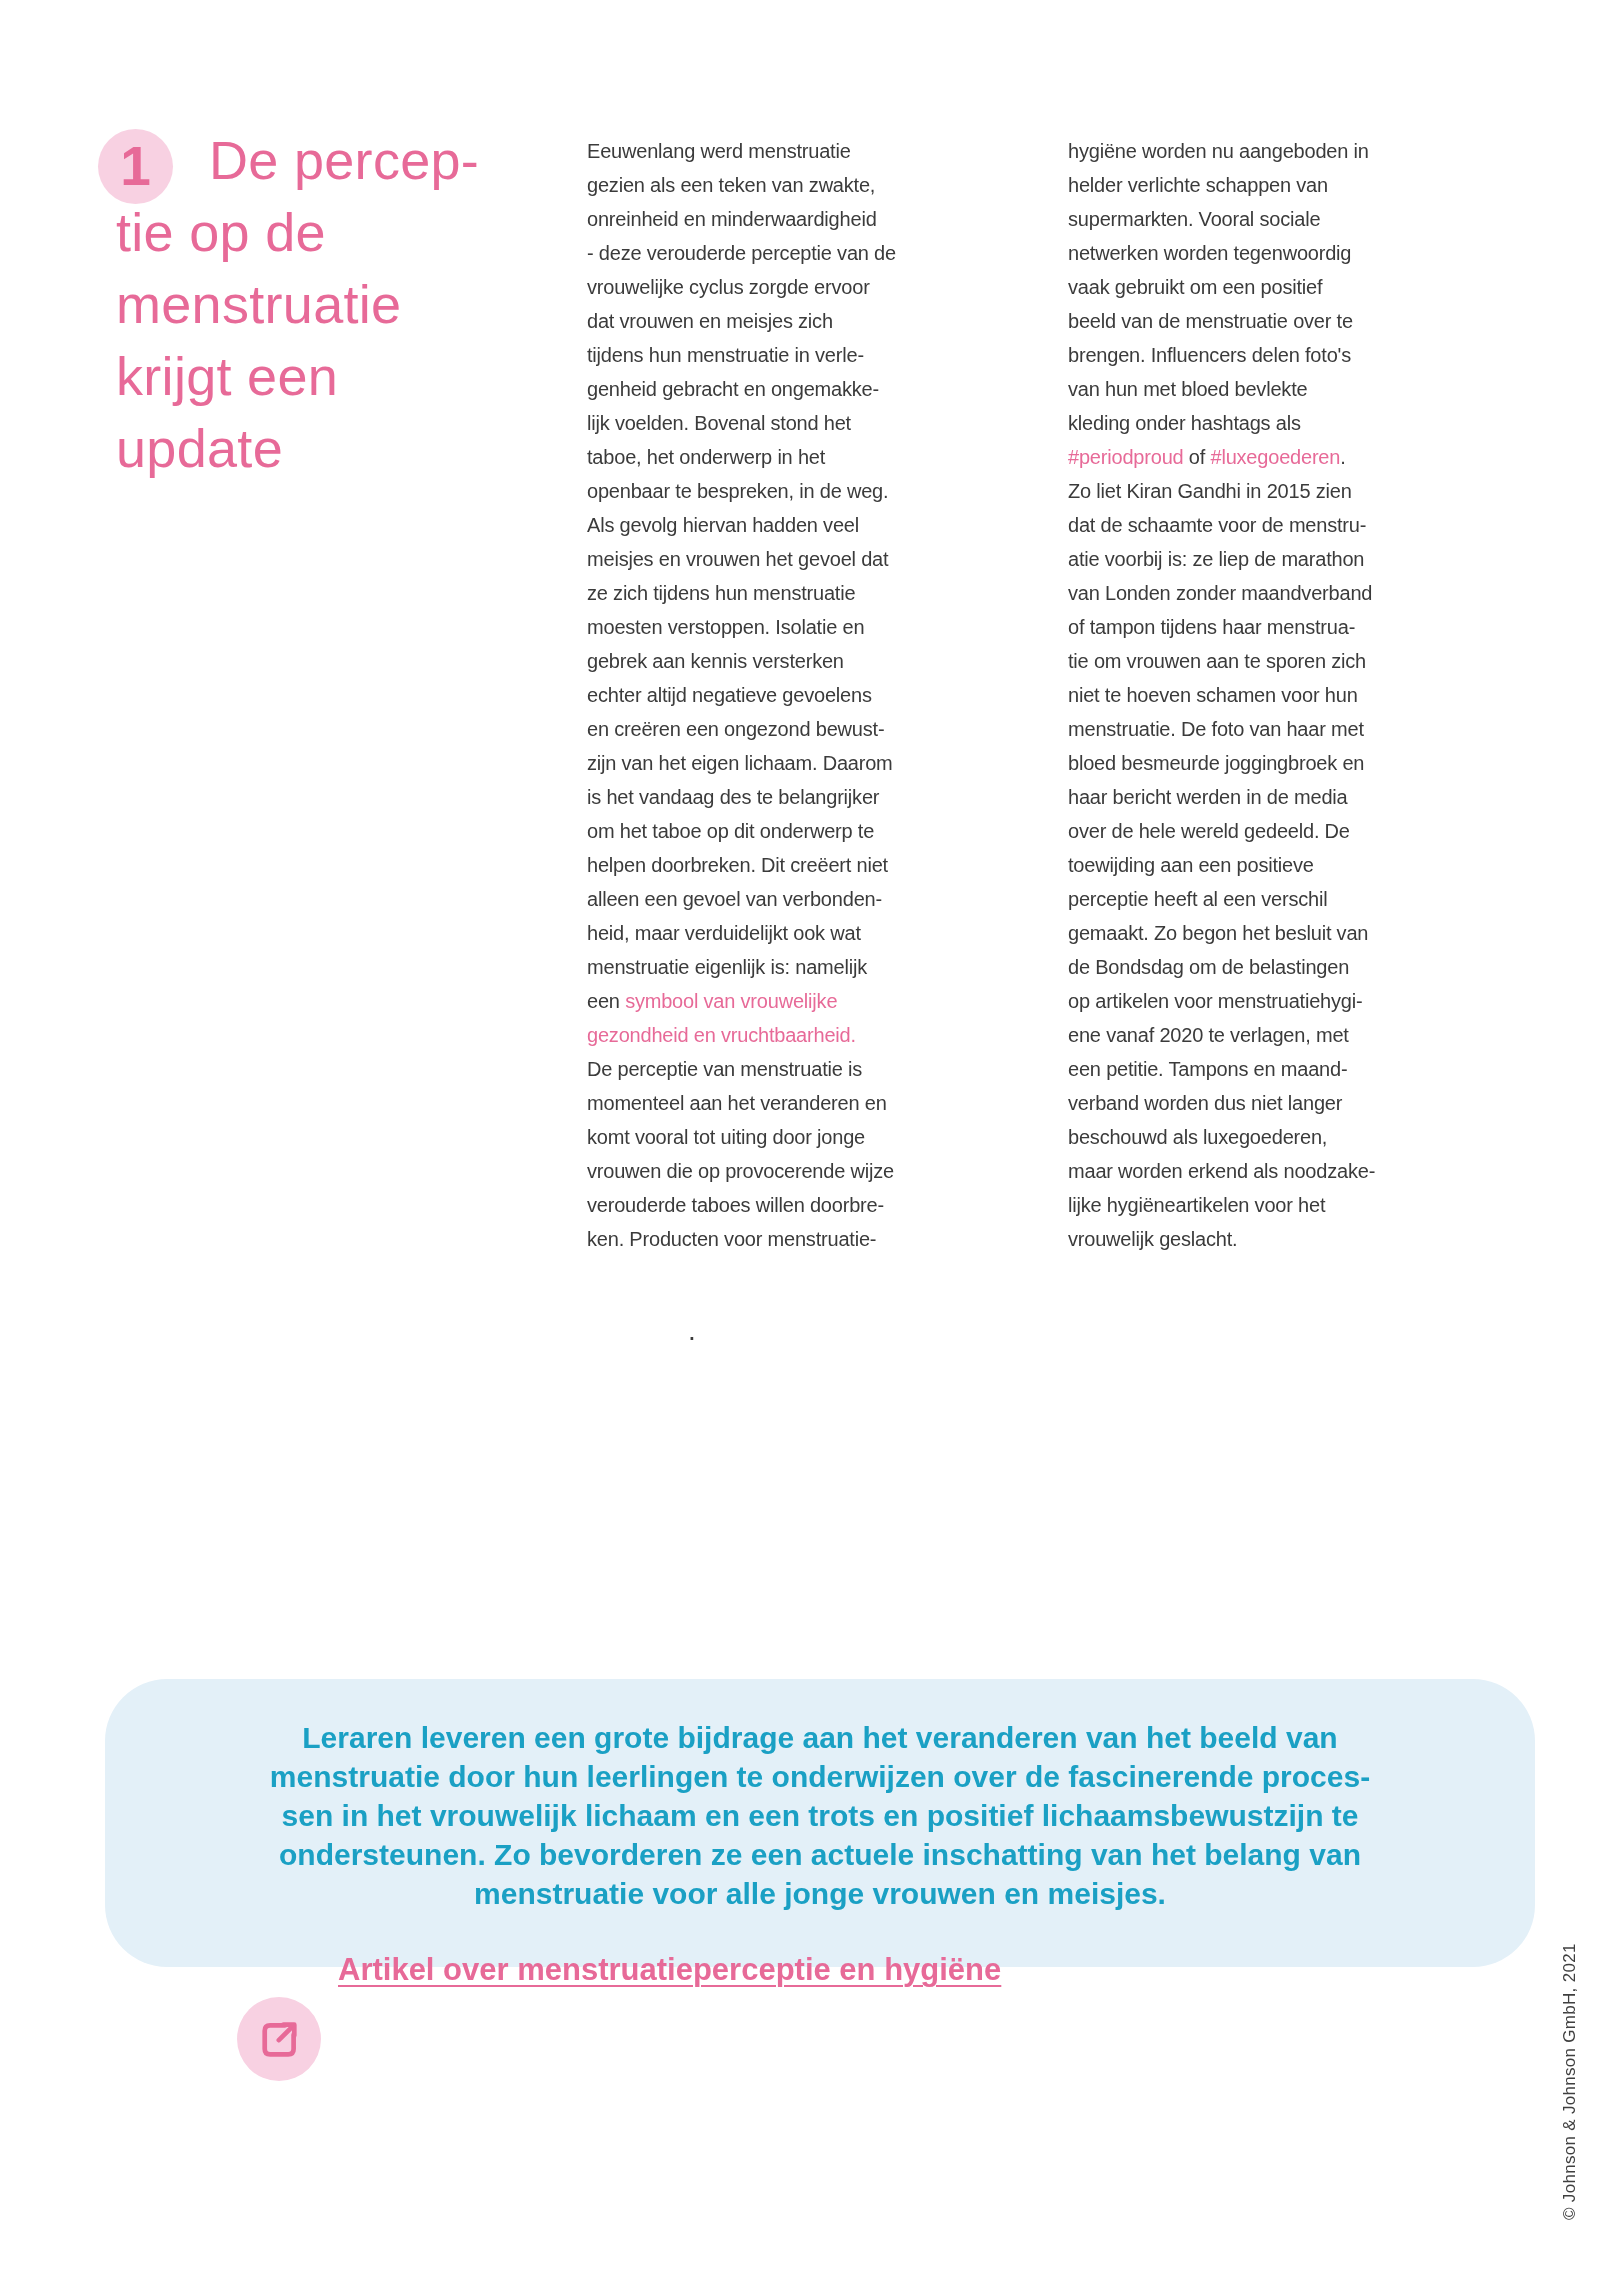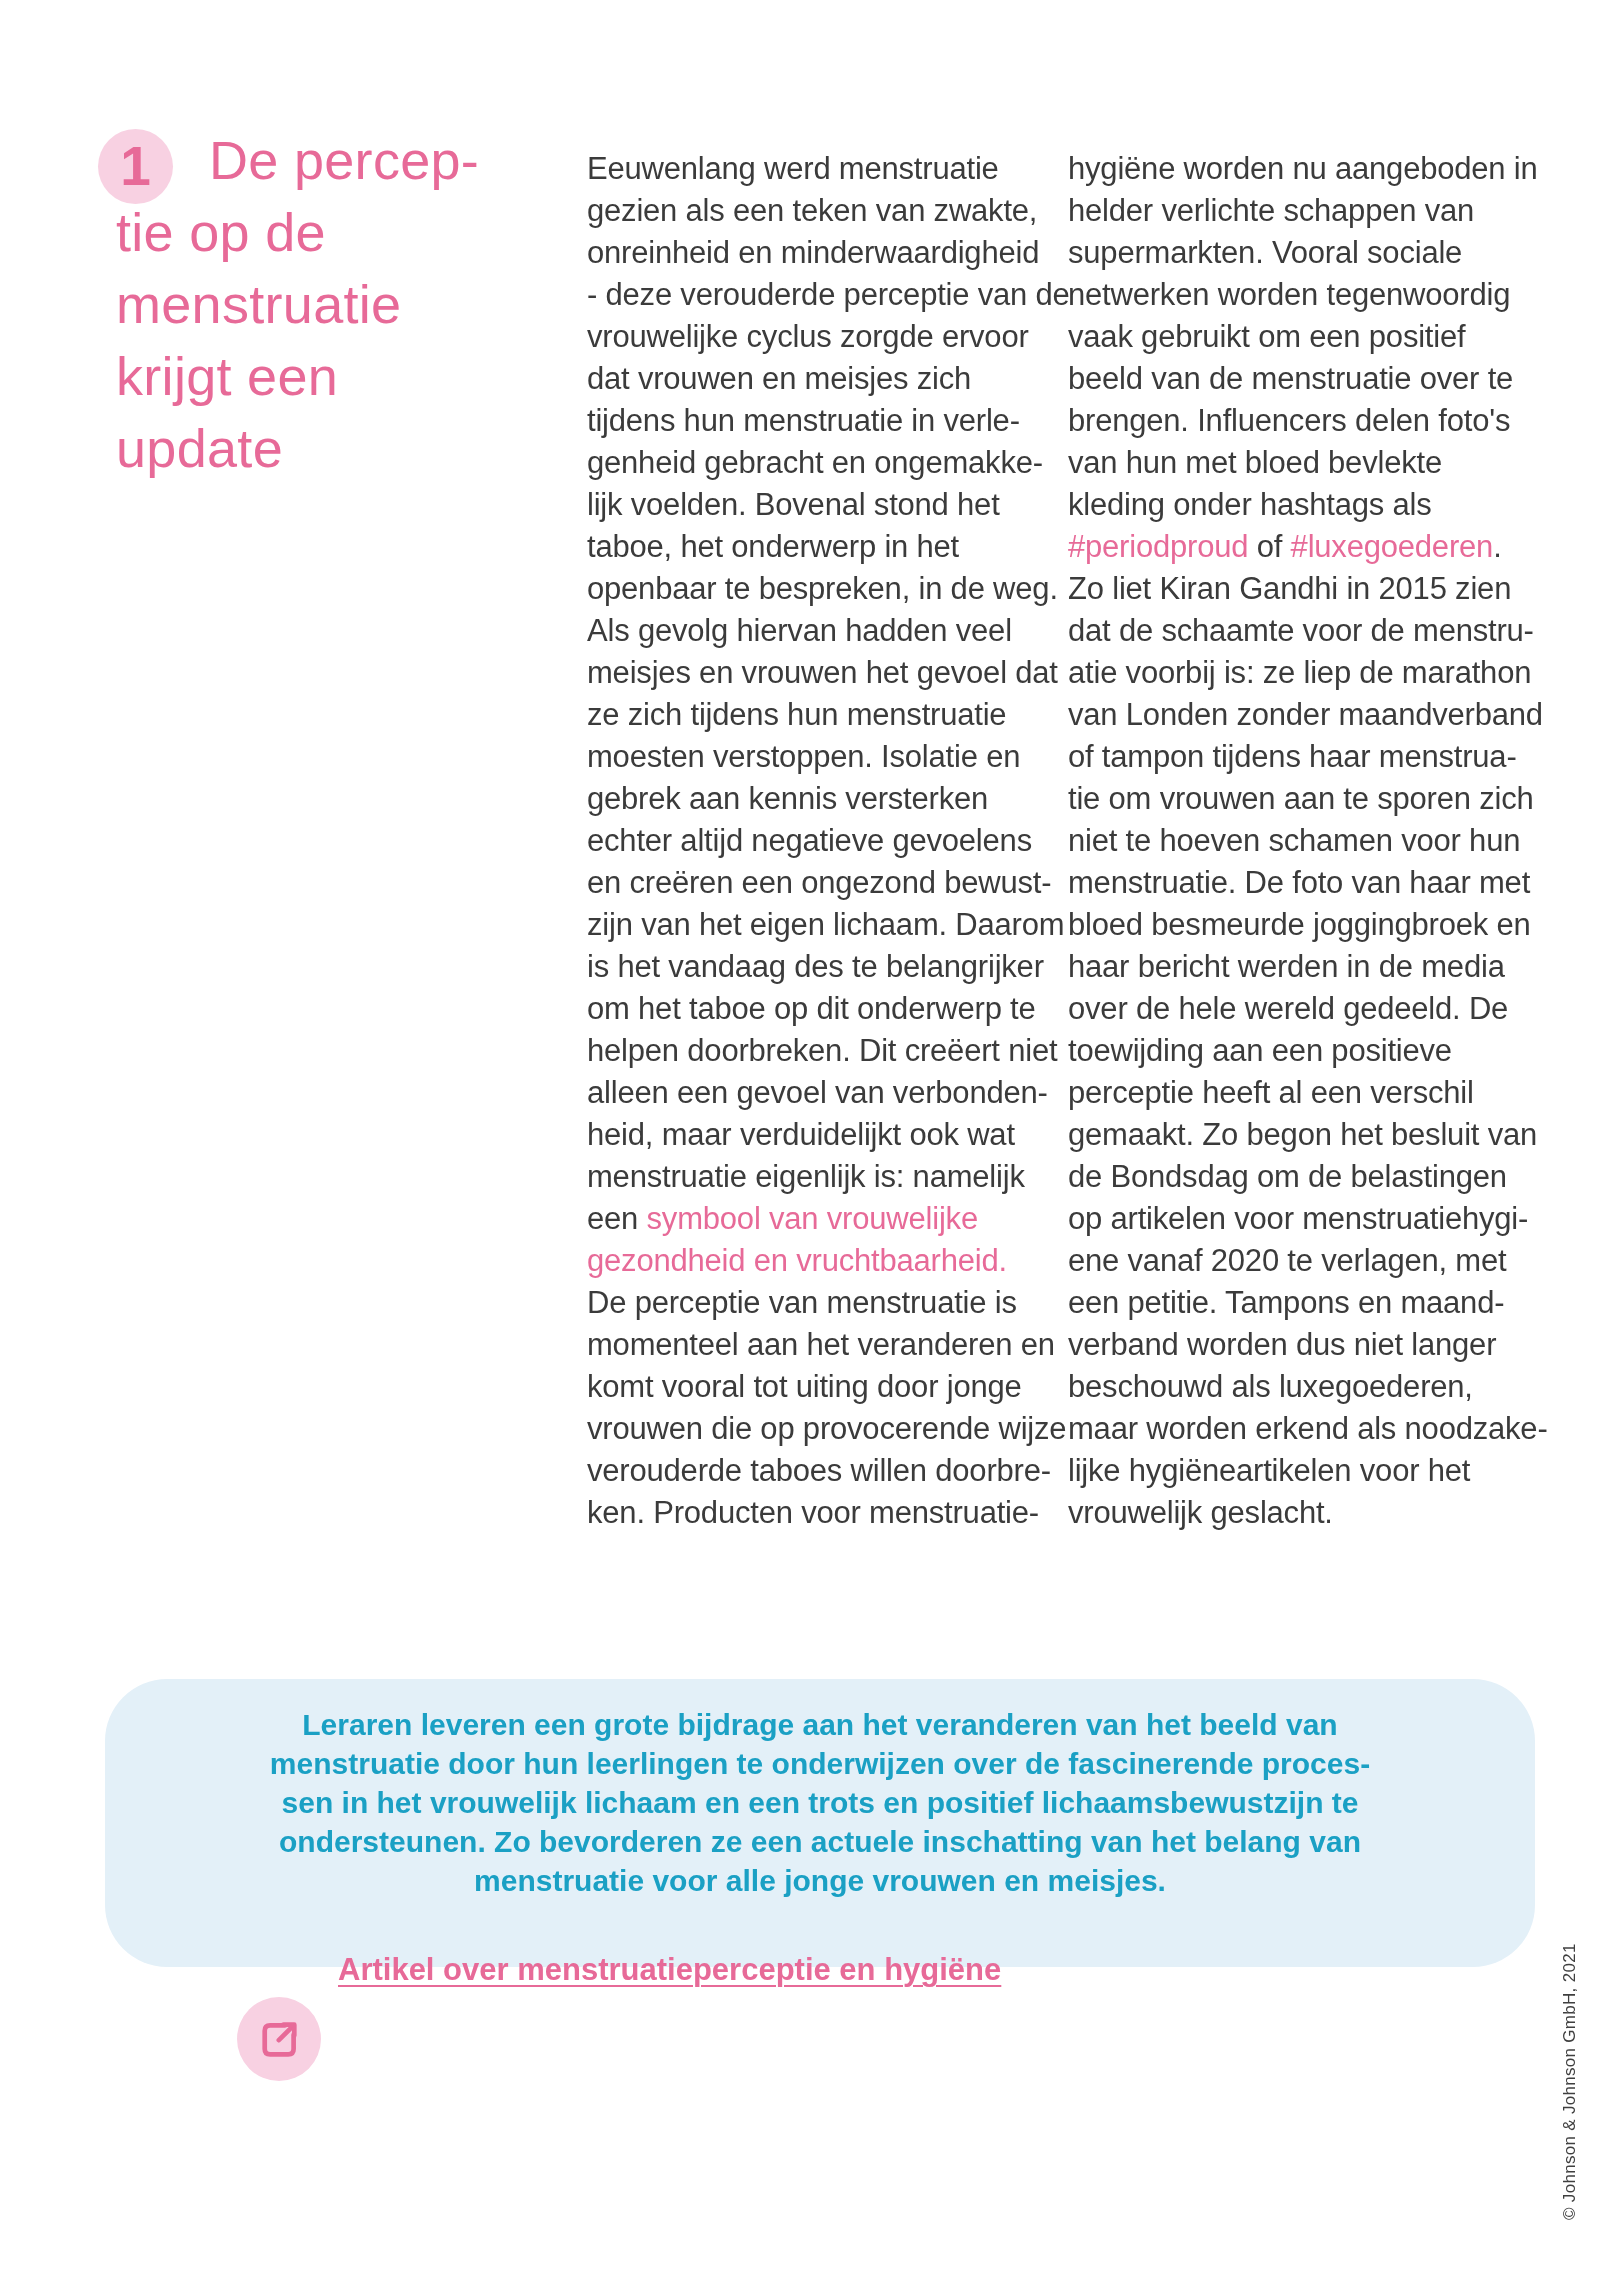--- a/index.html
+++ b/index.html
@@ -9,33 +9,33 @@
   
   .num-circle{position:absolute;left:98px;top:129px;width:75px;height:75px;
               border-radius:50%;background:#f8d1e2;
               display:flex;align-items:center;justify-content:center;}
   .num-circle .num{color:#e76a98;font-size:55px;font-weight:bold;line-height:1;}
   .title{position:absolute;left:116px;top:124px;width:484px;margin:0;
          color:#e76a98;font-size:54px;line-height:72px;font-weight:normal;
          white-space:pre-line;text-indent:93px;letter-spacing:0.3px;}
 
   
-  .col{position:absolute;top:148px;width:484px;color:#3b3b3b;
-       font-size:31px;line-height:42px;letter-spacing:-0.2px;white-space:pre;}
+  .col{position:absolute;top:134px;width:484px;color:#3b3b3b;
+       font-size:20px;line-height:34px;letter-spacing:-0.2px;white-space:pre;}
   .col p{margin:0;}
   .col1{left:587px;}
   .col2{left:1068px;}
   .col1 .para2{}
   .hl{color:#e76a98;font-weight:normal;}
   .stray{position:absolute;left:688px;top:1317px;font-size:28px;line-height:28px;
          color:#3b3b3b;}
 
   
   .callout{position:absolute;left:105px;top:1679px;width:1430px;height:288px;
-           border-radius:62px;background:#e3f0f8;box-sizing:border-box;padding-top:26px;}
+           border-radius:62px;background:#e3f0f8;box-sizing:border-box;padding-top:39px;}
   .callout p{margin:0;text-align:center;color:#1aa0c4;font-weight:bold;
              font-size:30px;line-height:39px;white-space:pre;}
 
   
   .link-circle{position:absolute;left:237px;top:1997px;width:84px;height:84px;
                border-radius:50%;background:#f8d1e2;
                display:flex;align-items:center;justify-content:center;cursor:pointer;}
   .link{position:absolute;left:338px;top:1953px;color:#e76a98;font-size:31px;
         font-weight:bold;line-height:34px;text-decoration:underline;
         text-decoration-thickness:2px;text-underline-offset:4.6px;cursor:pointer;}

